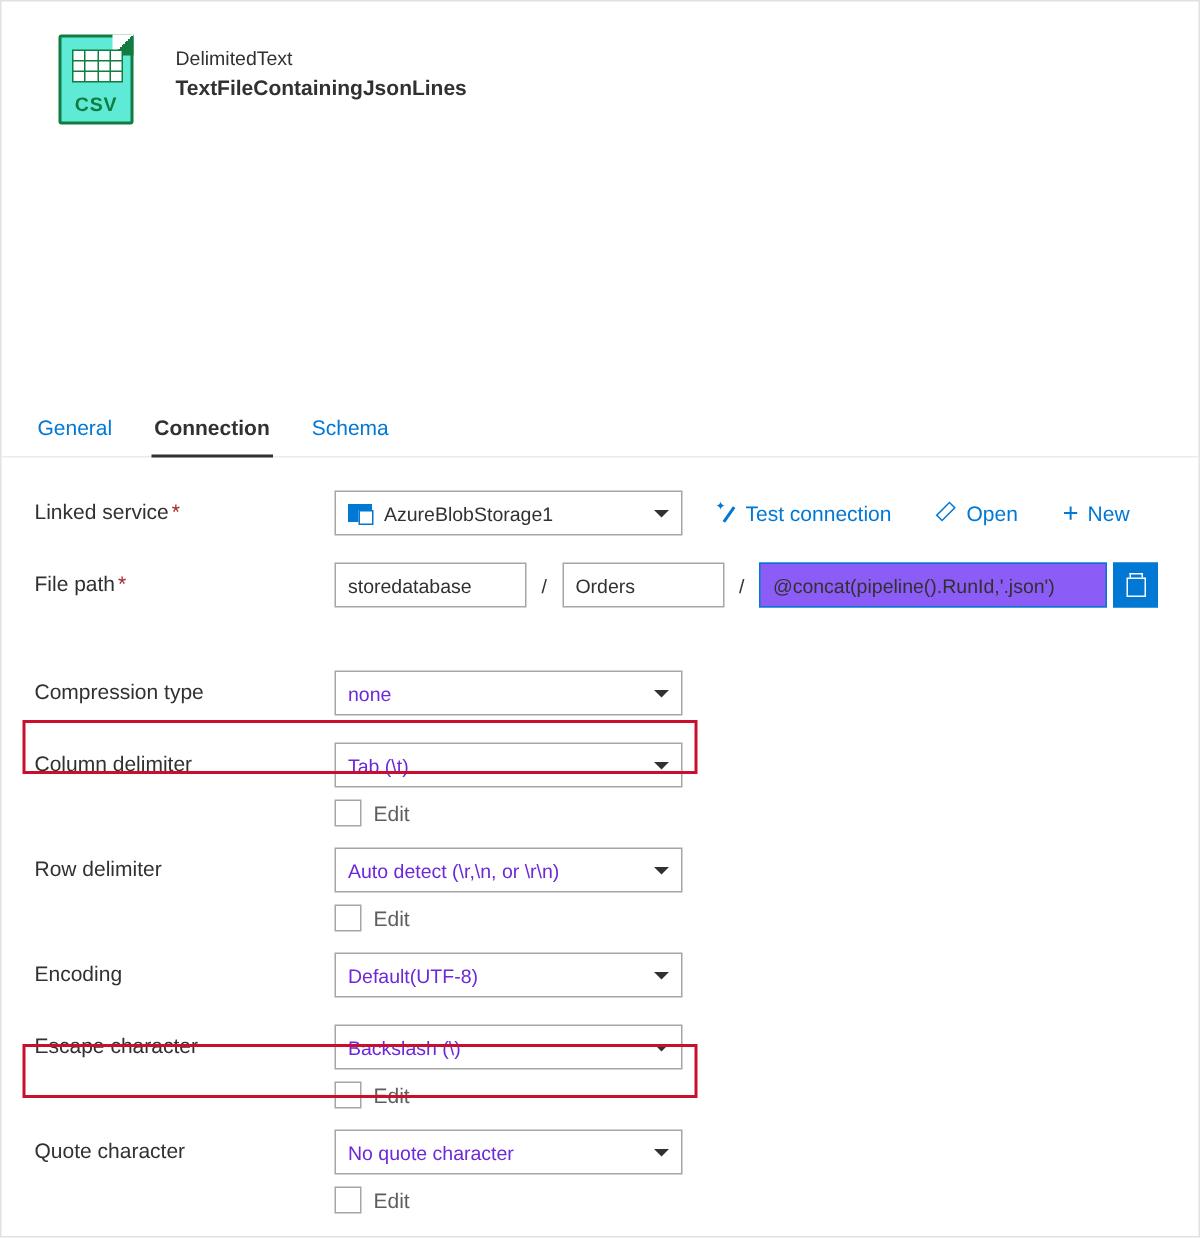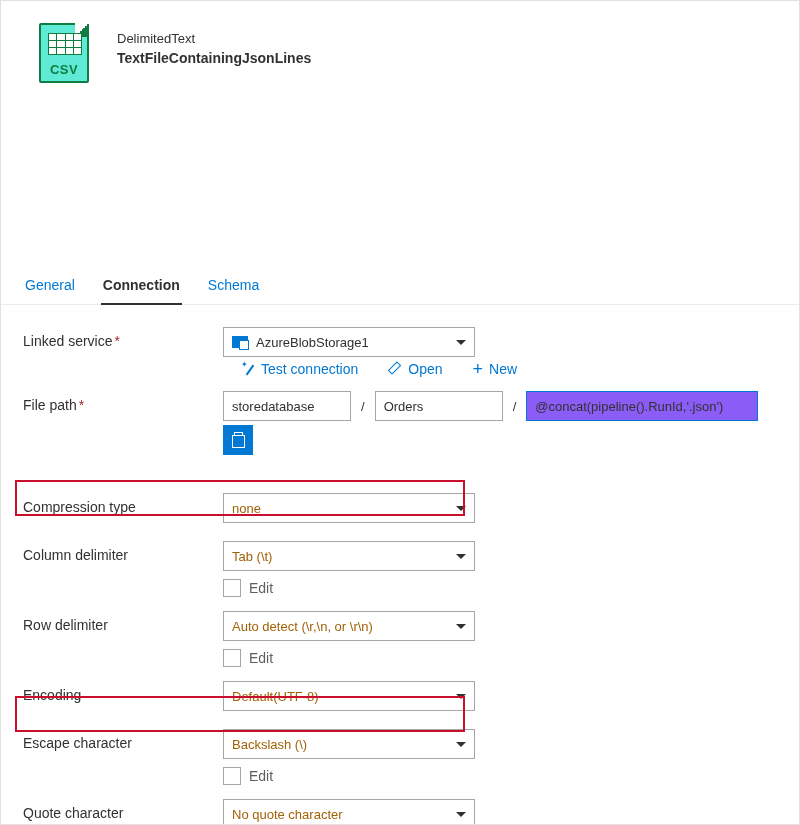--- a/index.html
+++ b/index.html
@@ -32,33 +32,33 @@
     
     .form { padding:22px 22px 0 22px; }
     .row { display:flex; align-items:flex-start; min-height:34px; margin-bottom:14px; }
     .row.tight { margin-bottom:4px; }
     .label { width:200px; padding-top:6px; font-size:14px; color:#323130; }
     .req { color:#a4262c; margin-left:2px; }
     .controls { flex:1; display:flex; align-items:center; flex-wrap:wrap; gap:4px; }
 
     .select, .input { height:30px; border:1px solid #a6a6a6; background:#fff; color:#323130;
                       font-size:13px; padding:0 8px; outline:none; }
-    .select { width:252px; display:flex; align-items:center; justify-content:space-between;
+    .select { width:232px; display:flex; align-items:center; justify-content:space-between;
               cursor:pointer; }
-    .select .val { color:#a16207; flex:1; white-space:nowrap; overflow:hidden; }
+    .select .val { color:#6d28d9; flex:1; white-space:nowrap; overflow:hidden; }
     .select.black .val { color:#323130; }
     .caret { width:0; height:0; border-left:5px solid transparent; border-right:5px solid transparent;
              border-top:5px solid #323130; margin-left:6px; }
     .svc-icon { width:16px; height:12px; background:#0078d4; margin-right:8px;
                 position:relative; flex:0 0 16px; }
     .svc-icon::after { content:""; position:absolute; right:-1px; bottom:-2px; width:8px; height:8px;
                        background:#fff; border:1px solid #0078d4; }
 
     .input.path1 { width:128px; }
-    .input.path2 { width:128px; }
+    .input.path2 { width:108px; }
     .input.path3 { width:232px; border:1px solid #0078d4; background:#8b5cf6; color:#323130; }
     .slash { padding:0 6px; }
 
     .icon-btn { height:30px; width:30px; display:flex; align-items:center; justify-content:center;
                 border:1px solid #0078d4; background:#0078d4; cursor:pointer; }
     .trash { width:13px; height:15px; position:relative; }
     .trash::before { content:""; position:absolute; top:2px; left:0; right:0; bottom:0;
                      border:1.5px solid #fff; }
     .trash::after { content:""; position:absolute; top:-1px; left:2px; right:2px; height:2px;
                     border:1.5px solid #fff; border-bottom:none; }

